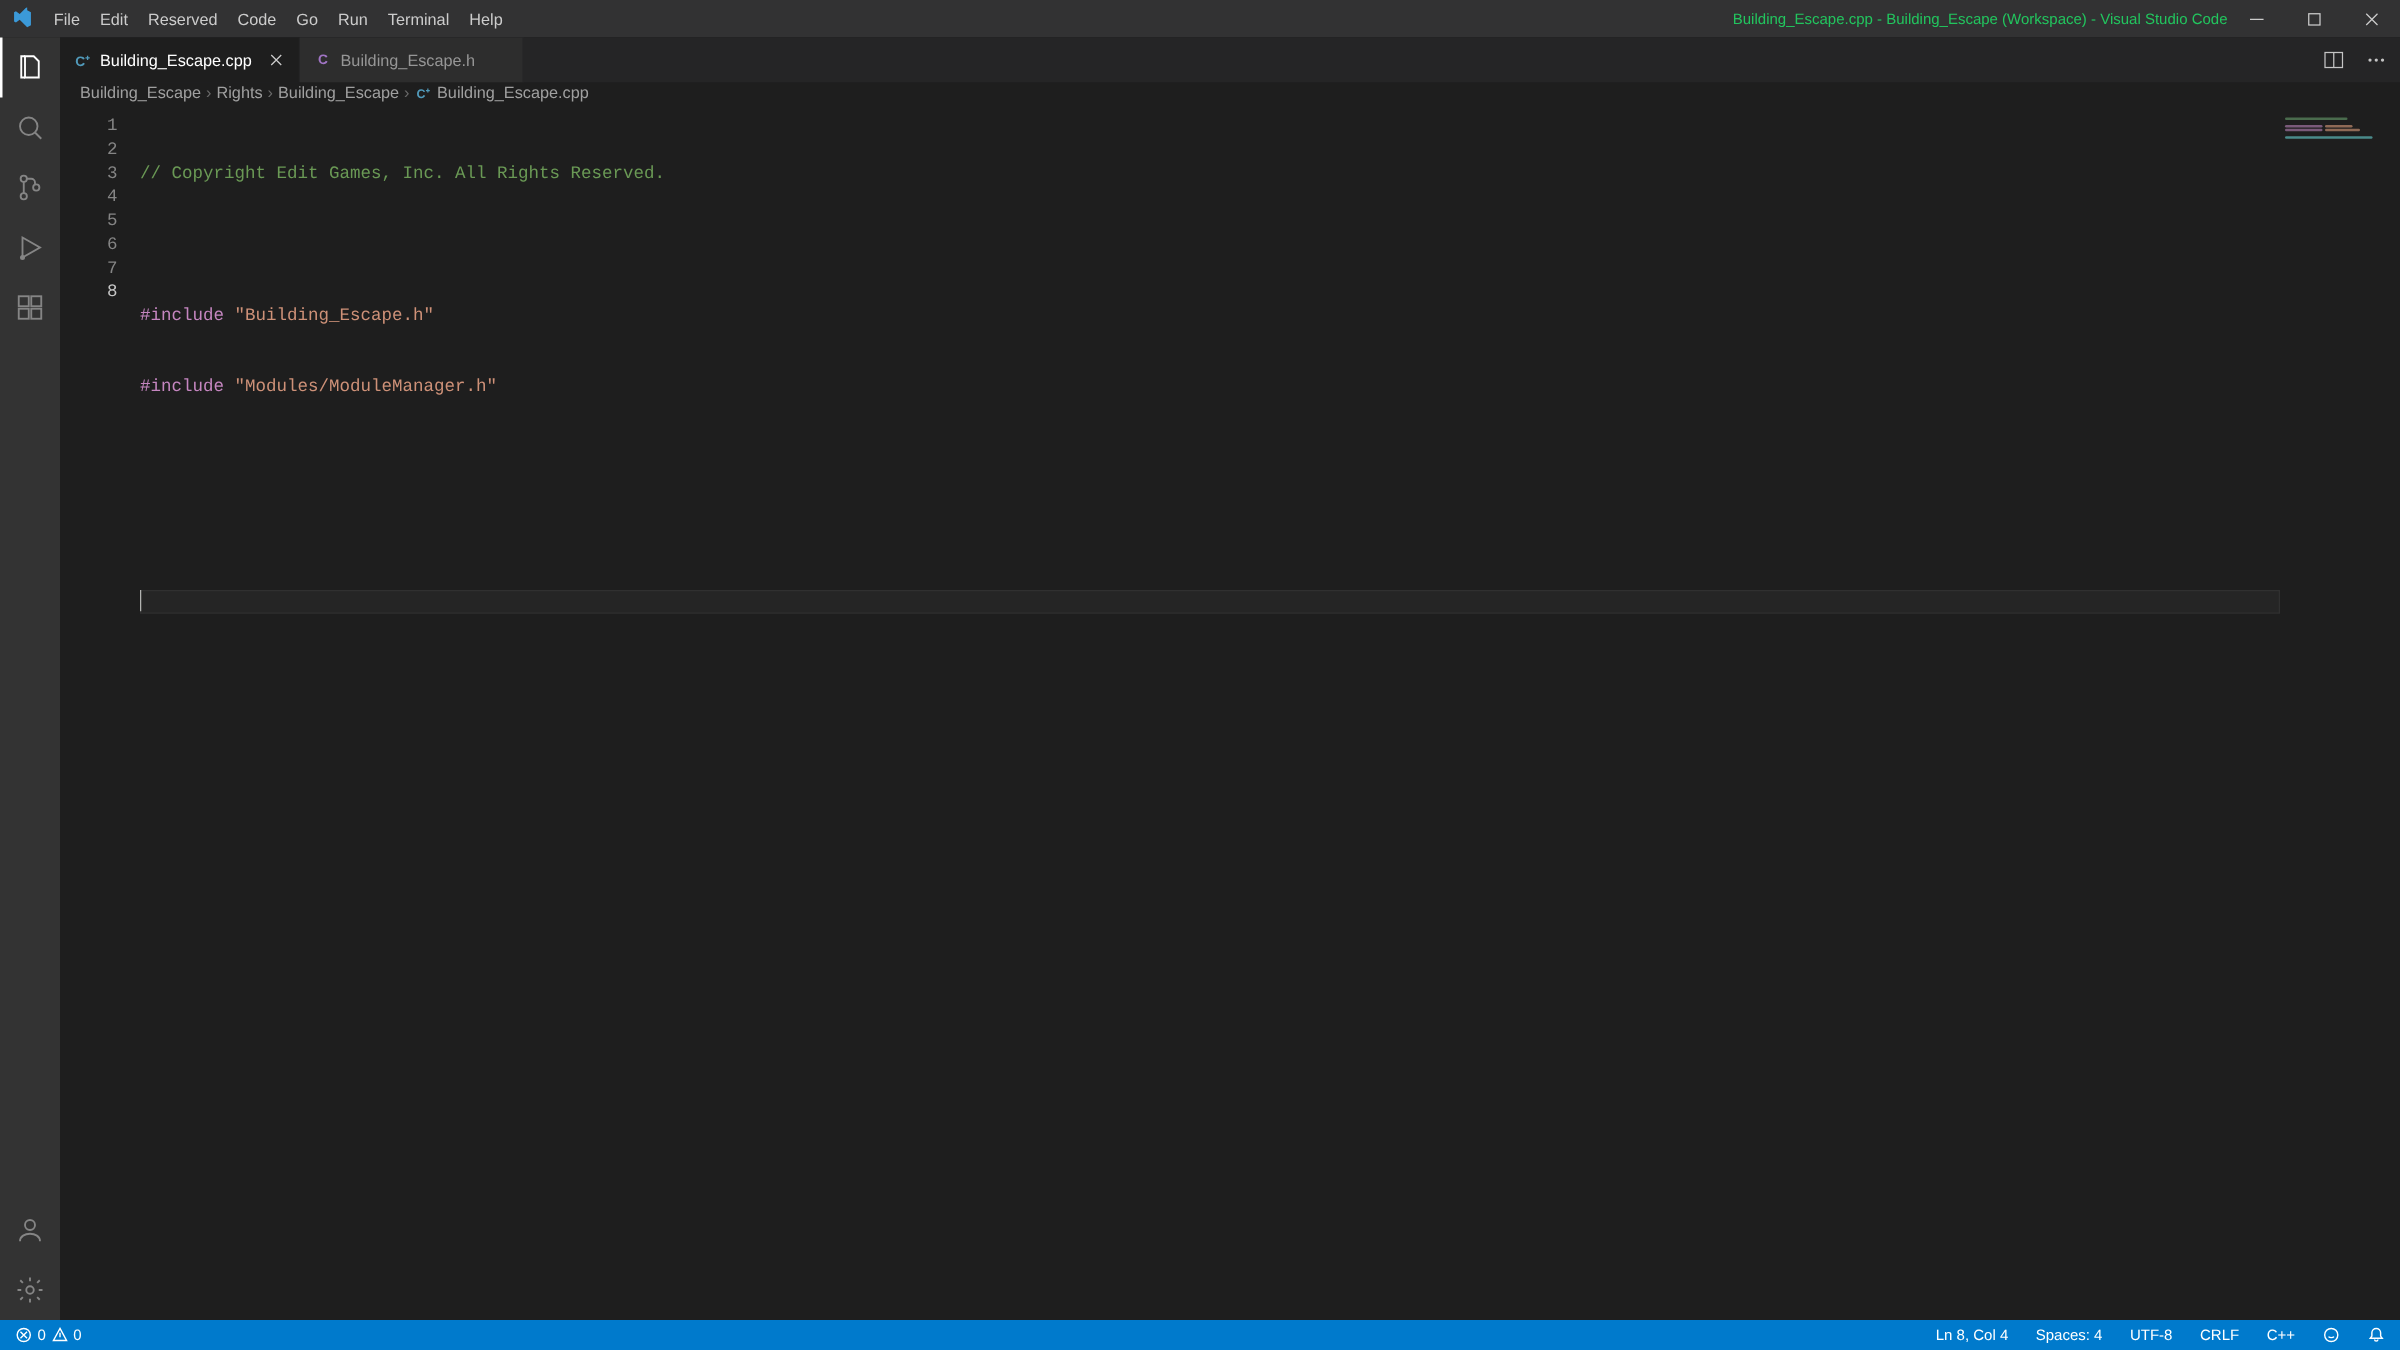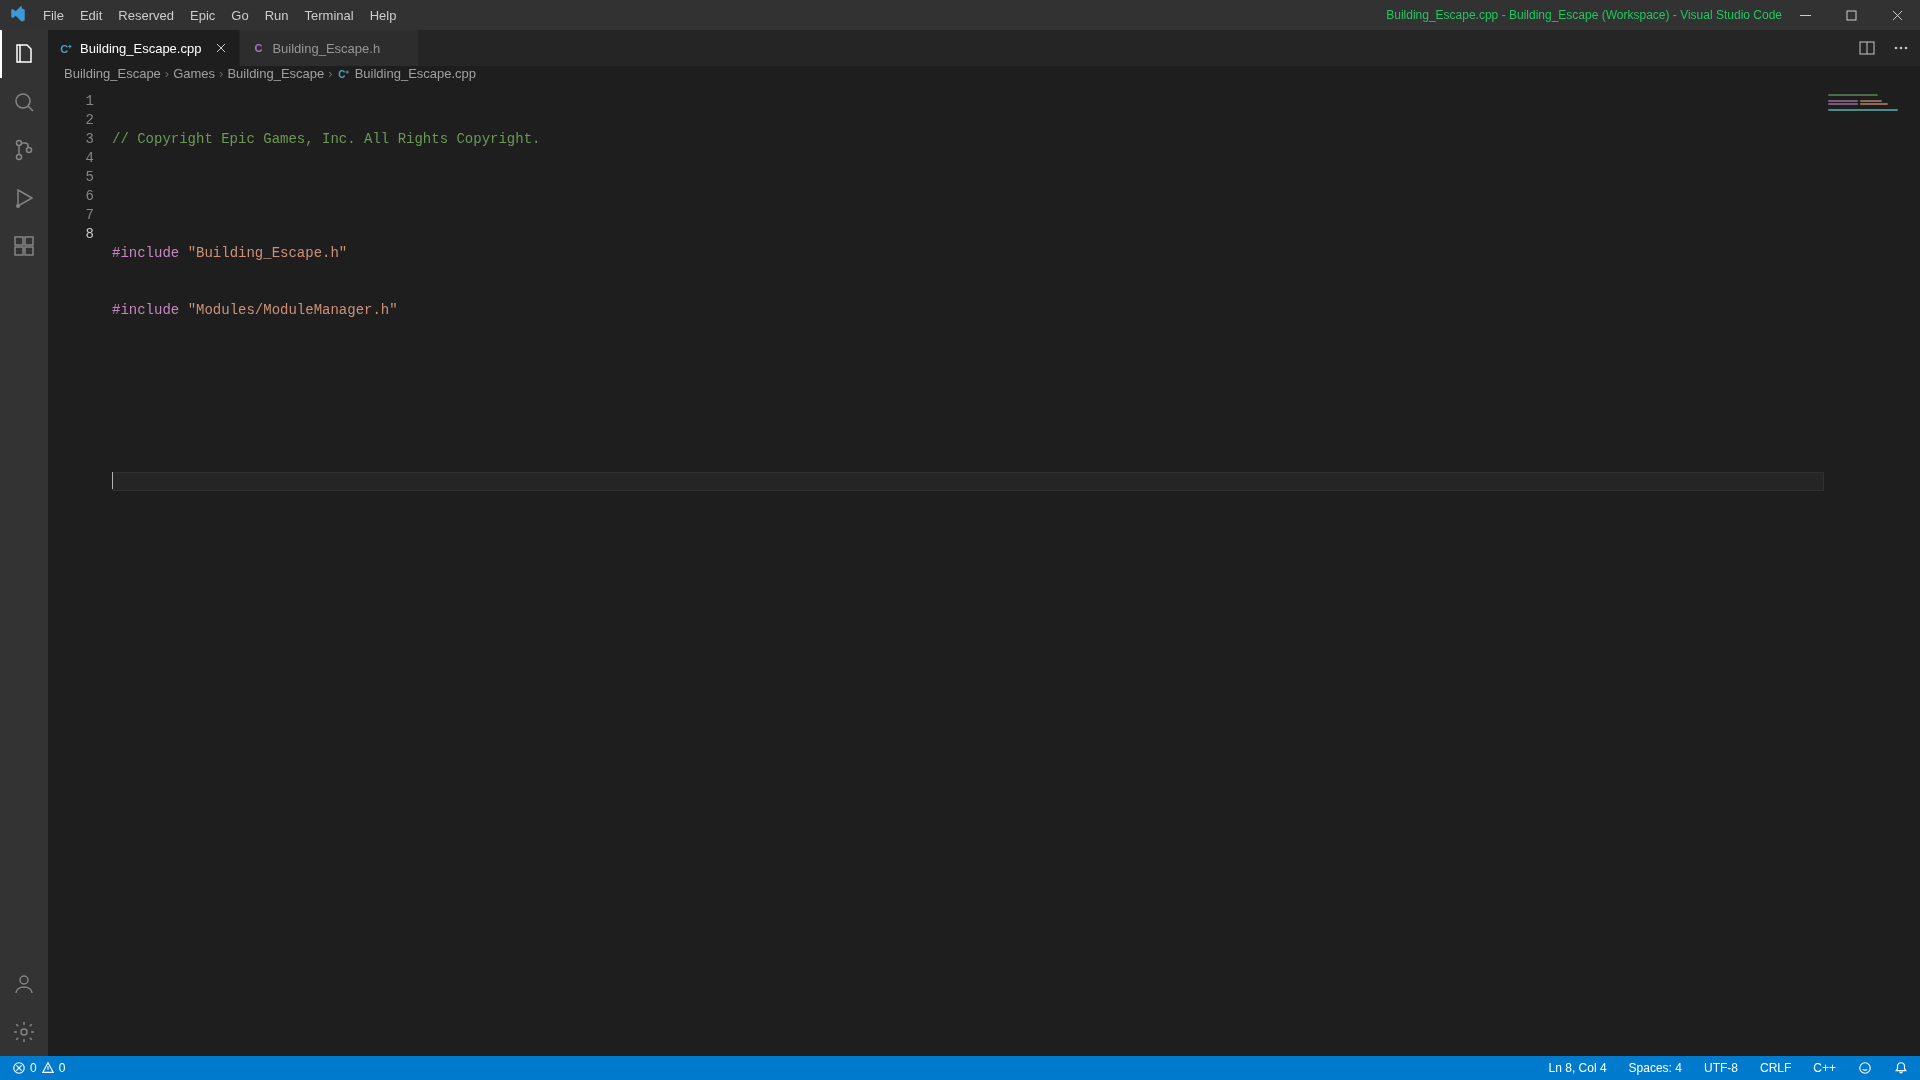--- a/index.html
+++ b/index.html
@@ -258,21 +258,21 @@
 <div class="titlebar">
   <div class="logo">
     <svg viewBox="0 0 24 24" fill="none">
         <path d="M17 3l4 2v14l-4 2-8-8-4 3-2-1V5l2-1 4 3 8-8z" fill="#3b99d8"></path>
       </svg>
   </div>
   <div class="menu">
     <div class="menu-item">File</div>
     <div class="menu-item">Edit</div>
     <div class="menu-item">Reserved</div>
-    <div class="menu-item">Epic</div>
+    <div class="menu-item">Code</div>
     <div class="menu-item">Go</div>
     <div class="menu-item">Run</div>
     <div class="menu-item">Terminal</div>
     <div class="menu-item">Help</div>
   </div>
   <div class="title-center">Building_Escape.cpp - Building_Escape (Workspace) - Visual Studio Code</div>
   <div class="window-controls">
     <div class="win-btn">
       <svg width="11" height="11" viewBox="0 0 11 11">
           <rect y="5" width="11" height="1" fill="currentColor"></rect>
@@ -381,21 +381,21 @@
               <circle cx="8" cy="8" r="1.3"></circle>
               <circle cx="13" cy="8" r="1.3"></circle>
             </svg>
         </div>
       </div>
     </div>
 
     <div class="breadcrumbs">
       <span class="crumb">Building_Escape</span>
       <span class="chev">›</span>
-      <span class="crumb">Games</span>
+      <span class="crumb">Rights</span>
       <span class="chev">›</span>
       <span class="crumb">Building_Escape</span>
       <span class="chev">›</span>
       <span class="crumb">
         <span class="file-icon-small" style="color:#519aba">C⁺</span>
         <span>Building_Escape.cpp</span>
       </span>
     </div>
 
     <div class="code-wrap">
@@ -403,21 +403,21 @@
           <div class="ln">1</div>
           <div class="ln">2</div>
           <div class="ln">3</div>
           <div class="ln">4</div>
           <div class="ln">5</div>
           <div class="ln">6</div>
           <div class="ln">7</div>
           <div class="ln active">8</div>
         </div>
       <div class="code">
-        <div class="line"><span class="tok-comment">// Copyright Epic Games, Inc. All Rights Copyright.</span></div>
+        <div class="line"><span class="tok-comment">// Copyright Edit Games, Inc. All Rights Reserved.</span></div>
         <div class="line"></div>
         <div class="line"><span class="tok-keyword">#include</span> <span class="tok-string">"Building_Escape.h"</span></div>
         <div class="line"><span class="tok-keyword">#include</span> <span class="tok-string">"Modules/ModuleManager.h"</span></div>
         <div class="line"></div>
         <div class="line"></div>
         <div class="line current"><span class="cursor"></span></div>
       </div>
       <div class="minimap">
         <div class="mm-line" style="top:2px;left:4px;width:50px;background:#4a6b4d"></div>
         <div class="mm-line" style="top:8px;left:4px;width:30px;background:#7a5a7a"></div>

